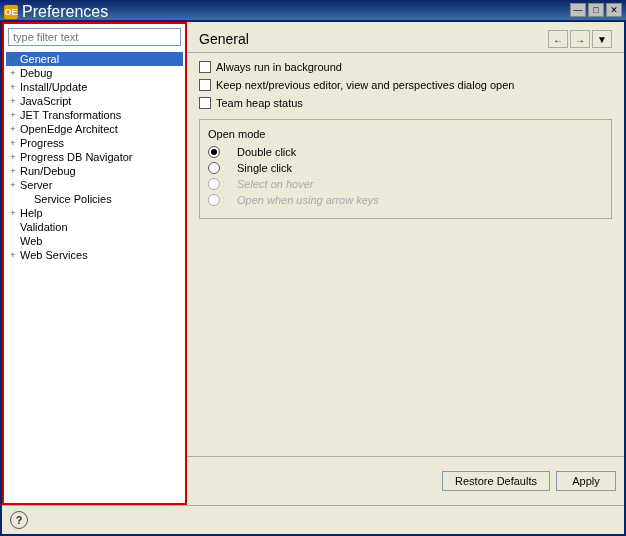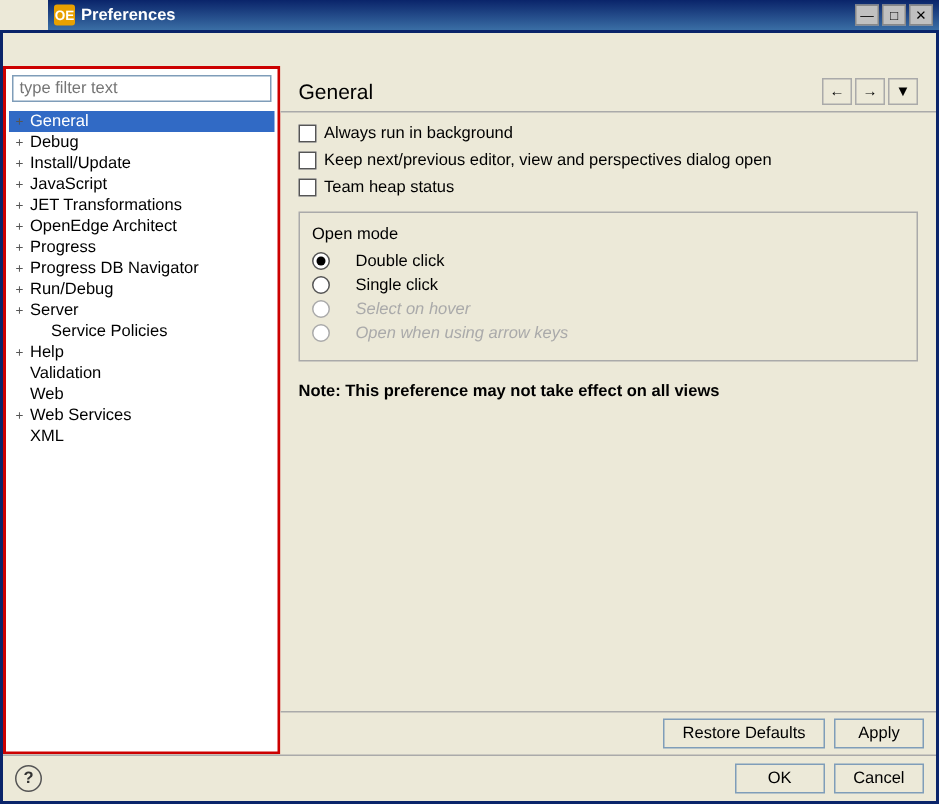--- a/index.html
+++ b/index.html
@@ -8,34 +8,33 @@
     
     .title-bar {
       background: linear-gradient(to bottom, #0a246a, #3a6ea5);
       color: white;
       display: flex;
       align-items: flex-start;
       justify-content: space-between;
       padding: 3px 4px;
       height: 20px;
       user-select: none;
-      margin-left: 32px;
     }
     .title-bar-left { display: flex; align-items: center; gap: 4px; }
     .title-bar-icon { width: 14px; height: 14px; background: #e8a000; border-radius: 2px; font-size: 9px; color: white; display: flex; align-items: center; justify-content: center; font-weight: bold; }
-    .title-bar-title { font-size: 11px; font-weight: bold; }
+    .title-bar-title { font-size: 16px; font-weight: normal; }
     .title-bar-controls { display: flex; gap: 2px; }
     .title-btn { width: 16px; height: 14px; background: #c0c0c0; border: 1px solid #888; display: flex; align-items: center; justify-content: center; font-size: 9px; cursor: pointer; color: #000; }
     .title-btn.close { background: #c0c0c0; }
 
     
     .dialog { display: flex; flex-direction: column; height: calc(536px - 20px); border: 2px solid #0a246a; background: #ece9d8; }
 
     
-    .content-area { display: flex; flex: 1; overflow: hidden; margin-top: 22px; }
+    .content-area { display: flex; flex: 1; overflow: hidden; }
 
     
     .left-panel {
       width: 185px;
       min-width: 185px;
       border-right: 1px solid #999;
       background: white;
       display: flex;
       flex-direction: column;
       border: 2px solid #cc0000;
@@ -115,21 +114,21 @@
     .radio-row.disabled .radio-circle { border-color: #aaa; }
 
     
     .note-text { font-size: 11px; margin-top: 8px; }
     .note-text span { font-weight: bold; }
 
     
     .bottom-bar {
       background: #ece9d8;
       border-top: 1px solid #aaa;
-      padding: 4px 8px;
+      padding: 14px 8px;
       display: flex;
       justify-content: flex-end;
       align-items: center;
       gap: 6px;
     }
     .btn {
       padding: 3px 12px;
       background: #ece9d8;
       border: 1px solid #7f9db9;
       cursor: pointer;
@@ -232,24 +231,20 @@
             <span class="tree-label">Validation</span>
           </div>
           <div class="tree-item">
             <span class="expand-icon"></span>
             <span class="tree-label">Web</span>
           </div>
           <div class="tree-item">
             <span class="expand-icon">+</span>
             <span class="tree-label">Web Services</span>
           </div>
-          <div class="tree-item">
-            <span class="expand-icon"></span>
-            <span class="tree-label">XML</span>
-          </div>
         </div>
     </div>
 
     <div class="right-panel">
       <div class="right-header">
         <span class="right-header-title">General</span>
         <div class="nav-buttons">
           <div class="nav-btn">←</div>
           <div class="nav-btn">→</div>
           <div class="nav-btn">▼</div>
@@ -284,34 +279,26 @@
           <div class="radio-row disabled">
             <div class="radio-circle"></div>
             <span class="radio-label">Select on hover</span>
           </div>
           <div class="radio-row disabled">
             <div class="radio-circle"></div>
             <span class="radio-label">Open when using arrow keys</span>
           </div>
         </div>
 
-        <div class="note-text">
-          <span>Note:</span>
-          <span> This preference may not take effect on all views</span>
-        </div>
       </div>
 
       <div class="bottom-bar">
         <button class="btn">Restore Defaults</button>
         <button class="btn">Apply</button>
       </div>
     </div>
   </div>
 
   <div class="footer">
     <div class="help-icon">?</div>
     <div class="footer-spacer"></div>
-    <div class="footer-buttons">
-      <button class="btn">OK</button>
-      <button class="btn">Cancel</button>
-    </div>
   </div>
 </div>
 
 </body></html>

